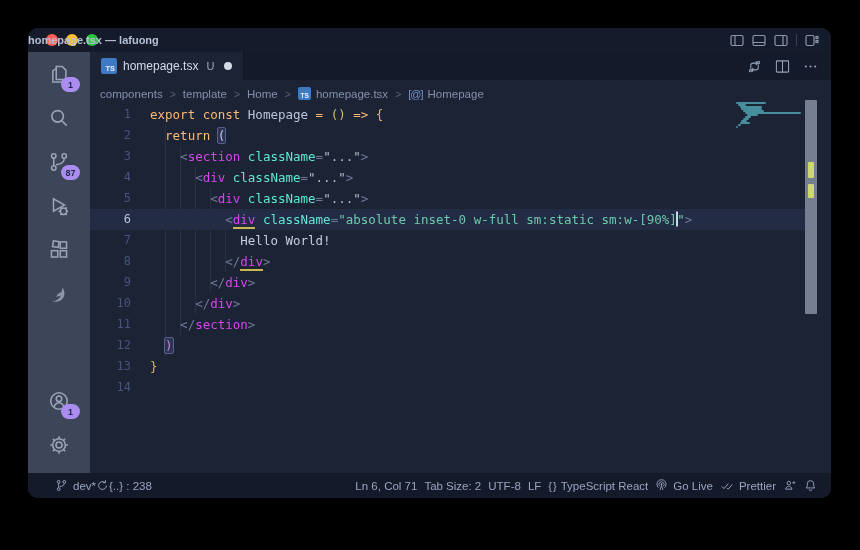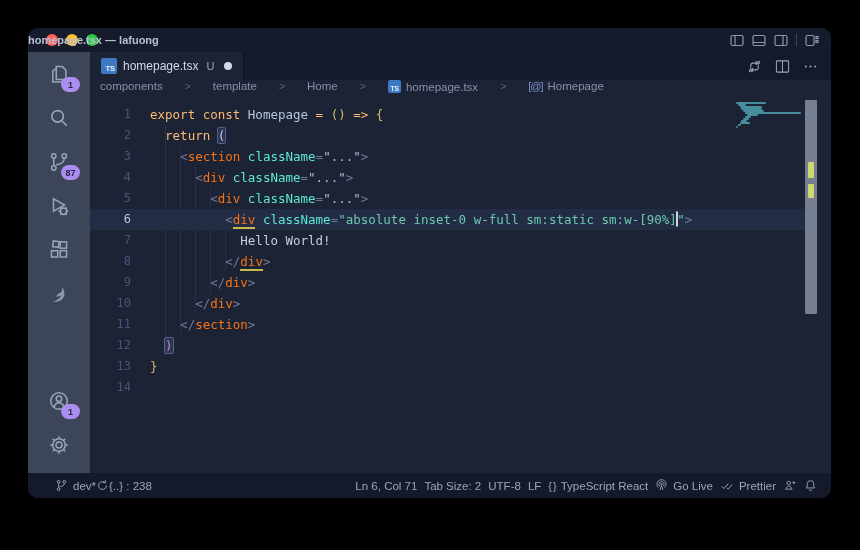--- a/index.html
+++ b/index.html
@@ -35,39 +35,39 @@
        border-right:1px solid #10151f;cursor:pointer;}
   .tab-label{font-size:12px;color:#d3dae8;}
   .tab-git{font-size:11px;color:#9ba7bd;margin-left:2px;}
   .tab-dot{width:8px;height:8px;border-radius:50%;background:#d3dae8;margin-left:4px;}
   .tsicon{width:16px;height:16px;border-radius:2px;background:#3e79c4;color:#eaf2fb;
           font-size:7.5px;font-weight:700;display:flex;align-items:flex-end;
           justify-content:flex-end;padding:1px 2px;box-sizing:border-box;}
   .tsicon.small{width:13px;height:13px;font-size:6.5px;}
   .eg-icons{position:absolute;right:13px;top:0;height:28px;display:flex;align-items:center;
             gap:13px;color:#99a3b9;}
-  .breadcrumbs{flex:0 0 20px;display:flex;align-items:flex-start;gap:22px;padding-left:10px;
+  .breadcrumbs{flex:0 0 20px;display:flex;align-items:flex-end;gap:7px;padding-left:10px;
                font-size:11.5px;color:#8591ab;}
   .bc-item{display:flex;align-items:center;gap:5px;cursor:pointer;}
   .bc-sep{color:#59637c;font-size:10.5px;}
   .bc-symbol{color:#7a90c8;font-size:11px;letter-spacing:-1px;}
   
   .editor{flex:1;position:relative;overflow:hidden;
           font-family:"DejaVu Sans Mono","Liberation Mono",monospace;font-size:12.5px;}
   .lines{position:absolute;left:0;top:4px;right:0;}
   .line{display:flex;height:21px;line-height:21px;width:calc(100% - 26px);}
   .line.current{background:#232c45;}
   .num{flex:0 0 41px;text-align:right;color:#49547a;font-size:12px;}
   .line.current .num{color:#bac4de;}
   .ltext{white-space:pre;padding-left:19px;}
   .tok-kw{color:#fdba74;}
   .tok-comp{color:#b9c6de;}
   .tok-gold{color:#d9ba6a;}
   .tok-punct{color:#6f7a99;}
-  .tok-tag{color:#f97316;}
+  .tok-tag{color:#d946ef;}
   .tok-attr{color:#5eead4;}
   .tok-str{color:#6cc9ac;}
   .tok-strdim{color:#b6bfd2;}
   .tok-text{color:#c6cede;}
   .tok-pink{color:#c388c9;}
   .tok-lav{color:#c3c8e8;}
   .tok-plain{color:#c6cede;}
   .u-yellow{border-bottom:2px solid #c9b84c;}
   .bracket-box{outline:1px solid #566089;background:#2b3553;border-radius:1px;}
   .cursor{display:inline-block;width:1.5px;height:15px;background:#ccd5e9;margin:0 -0.5px;

